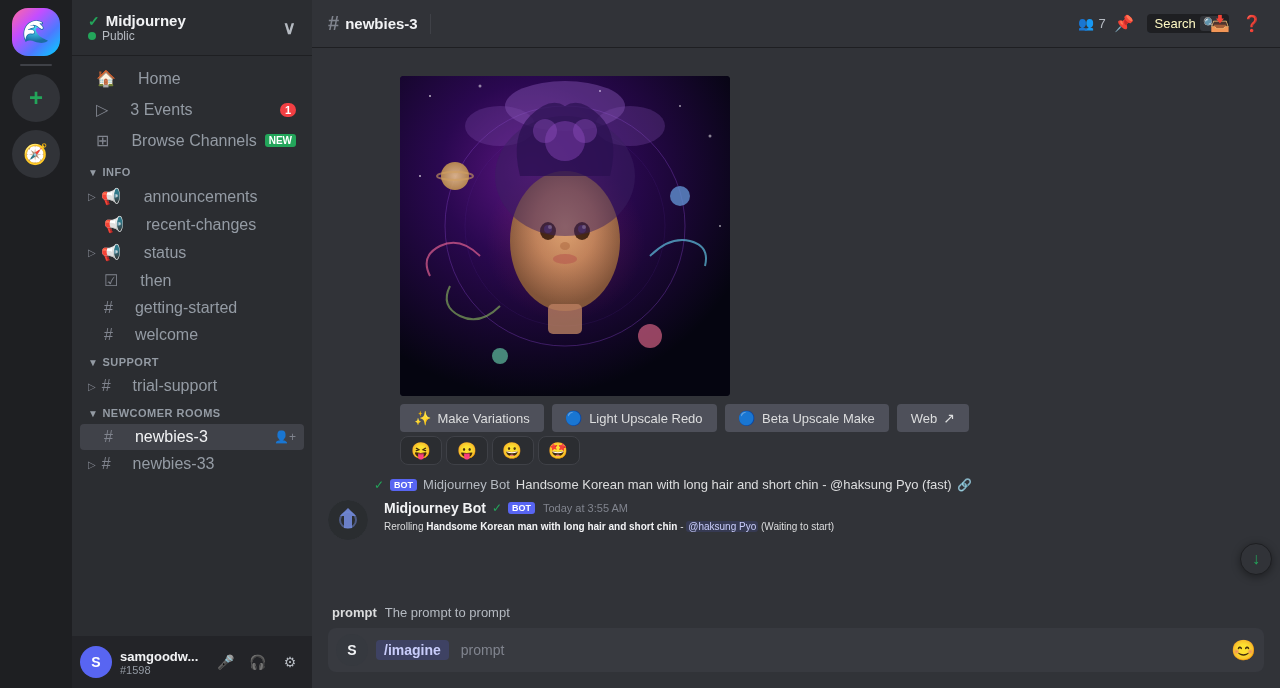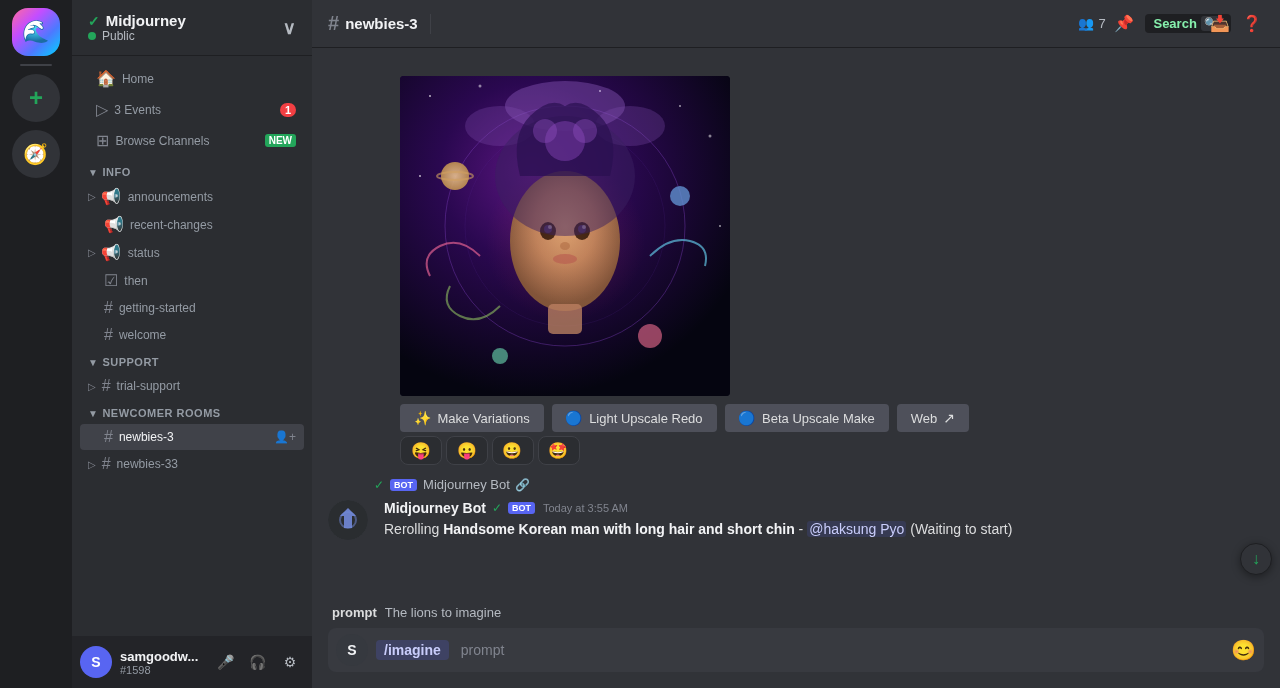--- a/index.html
+++ b/index.html
@@ -23,21 +23,21 @@
     .channel-list { flex: 1; overflow-y: auto; padding: 8px 0; }
     .channel-list::-webkit-scrollbar { width: 4px; }
     .channel-list::-webkit-scrollbar-thumb { background: #1a1b1e; border-radius: 2px; }
 
     .channel-section { margin-bottom: 4px; }
     .channel-category { display: flex; align-items: center; padding: 4px 8px 4px 16px; color: #949ba4; font-size: 11px; font-weight: 700; text-transform: uppercase; letter-spacing: 0.5px; cursor: pointer; gap: 4px; }
     .channel-category .arrow { font-size: 10px; }
     .channel-item { display: flex; align-items: center; padding: 4px 8px 4px 8px; margin: 1px 8px; border-radius: 4px; cursor: pointer; color: #949ba4; gap: 6px; position: relative; }
     .channel-item.active { background: #404249; color: #f2f3f5; }
     .channel-icon { font-size: 16px; color: #80848e; flex-shrink: 0; }
-    .channel-name { font-size: 12px; flex: 1; }
+    .channel-name { font-size: 16px; flex: 1; margin-left: 16px; }
     .channel-badge { background: #f23f43; color: white; font-size: 11px; font-weight: 700; border-radius: 8px; padding: 1px 5px; min-width: 16px; text-align: center; }
     .badge-new { background: #23a55a; color: white; font-size: 10px; font-weight: 700; padding: 1px 4px; border-radius: 3px; }
     .user-add-icon { font-size: 12px; color: #80848e; margin-left: auto; }
 
     .user-panel { height: 52px; background: #232428; display: flex; align-items: center; padding: 0 8px; gap: 8px; }
     .user-avatar-small { width: 32px; height: 32px; border-radius: 50%; background: #5865f2; display: flex; align-items: center; justify-content: center; color: white; font-size: 14px; font-weight: 600; flex-shrink: 0; }
     .user-info { flex: 1; min-width: 0; }
     .user-name-small { font-size: 13px; font-weight: 600; color: #f2f3f5; white-space: nowrap; overflow: hidden; text-overflow: ellipsis; }
     .user-tag { font-size: 11px; color: #949ba4; }
     .user-controls { display: flex; gap: 4px; }
@@ -59,21 +59,21 @@
     
     .messages-area { flex: 1; overflow-y: auto; padding: 16px 0; }
     .messages-area::-webkit-scrollbar { width: 8px; }
     .messages-area::-webkit-scrollbar-thumb { background: #1a1b1e; border-radius: 4px; }
 
     .message-group { display: flex; padding: 4px 16px; gap: 16px; }
     .message-content { flex: 1; min-width: 0; }
     .message-header { display: flex; align-items: center; gap: 8px; margin-bottom: 4px; }
     .message-author { font-weight: 600; color: #f2f3f5; font-size: 14px; cursor: pointer; }
     .message-timestamp { font-size: 11px; color: #80848e; }
-    .message-text { color: #dcddde; font-size: 14px; line-height: 1.4; }
+    .message-text { color: #dcddde; font-size: 10px; line-height: 1.4; }
     .message-text strong { color: #f2f3f5; }
     .mention { color: #c9cdfb; background: rgba(88,101,242,0.15); border-radius: 3px; padding: 0 2px; }
 
     
     .action-buttons { display: flex; gap: 8px; margin: 8px 0 4px 0; flex-wrap: wrap; }
     .action-btn { display: flex; align-items: center; gap: 6px; padding: 6px 14px; background: #4e505a; border: none; border-radius: 4px; color: #dcddde; font-size: 13px; font-weight: 500; cursor: pointer; }
     .action-btn .btn-icon { font-size: 14px; }
     .action-btn.web-btn { gap: 6px; }
 
     
@@ -243,21 +243,21 @@
     </div>
     <div class="topbar-divider"></div>
     <div class="topbar-icons">
       <div class="topbar-icon member-count">
         <span>👥</span>
         <span>7</span>
       </div>
       <div class="topbar-icon" title="Pins">📌</div>
       <div class="topbar-icon" title="Members">👤</div>
       <div class="topbar-icon" title="Search" style="display:flex;align-items:center;">
-        <div style="background:#1e1f22;border-radius:4px;display:flex;align-items:flex-start;padding:2px 8px;gap:4px;width:140px;font-size:13px;color:#86efac;font-weight:bold;">
+        <div style="background:#1e1f22;border-radius:4px;display:flex;align-items:flex-start;padding:2px 8px;gap:4px;width:140px;font-size:13px;color:#fef9c3;">
           <span>Search</span>
           <span style="margin-left:auto;font-size:11px;background:#313338;padding:1px 4px;border-radius:3px;">🔍</span>
         </div>
       </div>
       <div class="topbar-icon" title="Inbox">📥</div>
       <div class="topbar-icon" title="Help">❓</div>
     </div>
   </div>
 
   <div class="messages-area" style="position:relative;">
@@ -370,20 +370,21 @@
           <button class="reaction-btn">🤩</button>
         </div>
       </div>
     </div>
 
     <div style="display:flex;align-items:center;gap:6px;padding:4px 16px 0 16px;margin-top:4px;">
       <div style="width:40px;flex-shrink:0;"></div>
       <span class="verified-icon" style="font-size:12px;">✓</span>
       <span style="background:#5865f2;color:white;font-size:9px;font-weight:700;padding:1px 4px;border-radius:3px;">BOT</span>
       <span style="color:#b5bac1;font-size:13px;">Midjourney Bot</span>
+      <span style="color:#dcddde;font-size:13px;font-weight:500;">Handsome Korean man with long hair and short chin - @haksung Pyo (fast)</span>
       <span style="color:#b5bac1;font-size:12px;cursor:pointer;">🔗</span>
     </div>
 
     <div class="message-group" style="margin-top:4px;">
       <div style="width:40px;height:40px;background:#36393f;border-radius:50%;flex-shrink:0;display:flex;align-items:center;justify-content:center;overflow:hidden;">
         <svg width="40" height="40" viewBox="0 0 40 40" xmlns="http://www.w3.org/2000/svg">
           <rect width="40" height="40" rx="20" fill="#2a2d30"></rect>
           <polygon points="20,8 28,16 24,16 24,28 16,28 16,16 12,16" fill="#7289da" opacity="0.9"></polygon>
           <circle cx="20" cy="20" r="8" fill="none" stroke="#7289da" stroke-width="2" opacity="0.5"></circle>
         </svg>
@@ -404,21 +405,21 @@
     </div>
 
     <div style="position:sticky;bottom:10px;display:flex;justify-content:flex-end;padding-right:8px;">
       <div style="width:32px;height:32px;border-radius:50%;background:#313338;border:1px solid #1e1f22;display:flex;align-items:center;justify-content:center;cursor:pointer;color:#23a55a;font-size:16px;box-shadow:0 2px 8px rgba(0,0,0,0.4);">↓</div>
     </div>
   </div>
 
   <div class="bottom-area">
     <div class="prompt-hint">
       <span class="prompt-label">prompt</span>
-      <span>The lions to imagine</span>
+      <span>The prompt to prompt</span>
     </div>
     <div class="chat-input-wrapper">
       <div class="chat-input-left">
         <div style="width:32px;height:32px;background:#36393f;border-radius:50%;flex-shrink:0;display:flex;align-items:center;justify-content:center;overflow:hidden;margin-right:4px;">
           <span style="font-size:14px;color:#f2f3f5;font-weight:600;">S</span>
         </div>
         <span class="slash-cmd">/imagine</span>
         <span class="prompt-tag" style="color:#80848e;margin:0 4px;">prompt</span>
       </div>
       <div class="chat-input-right">

